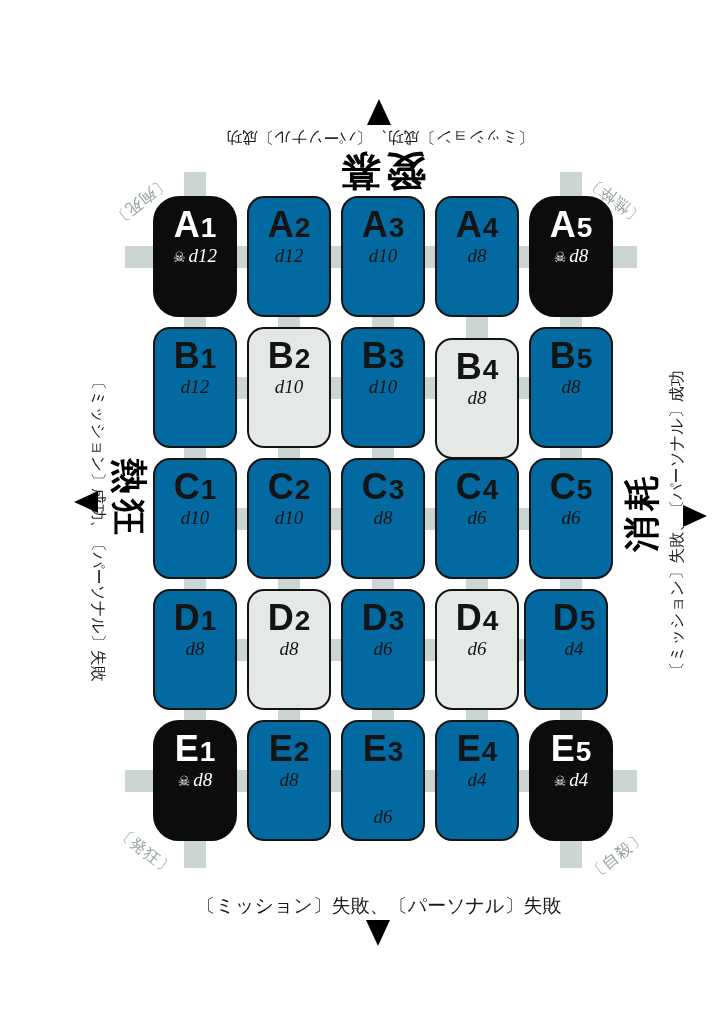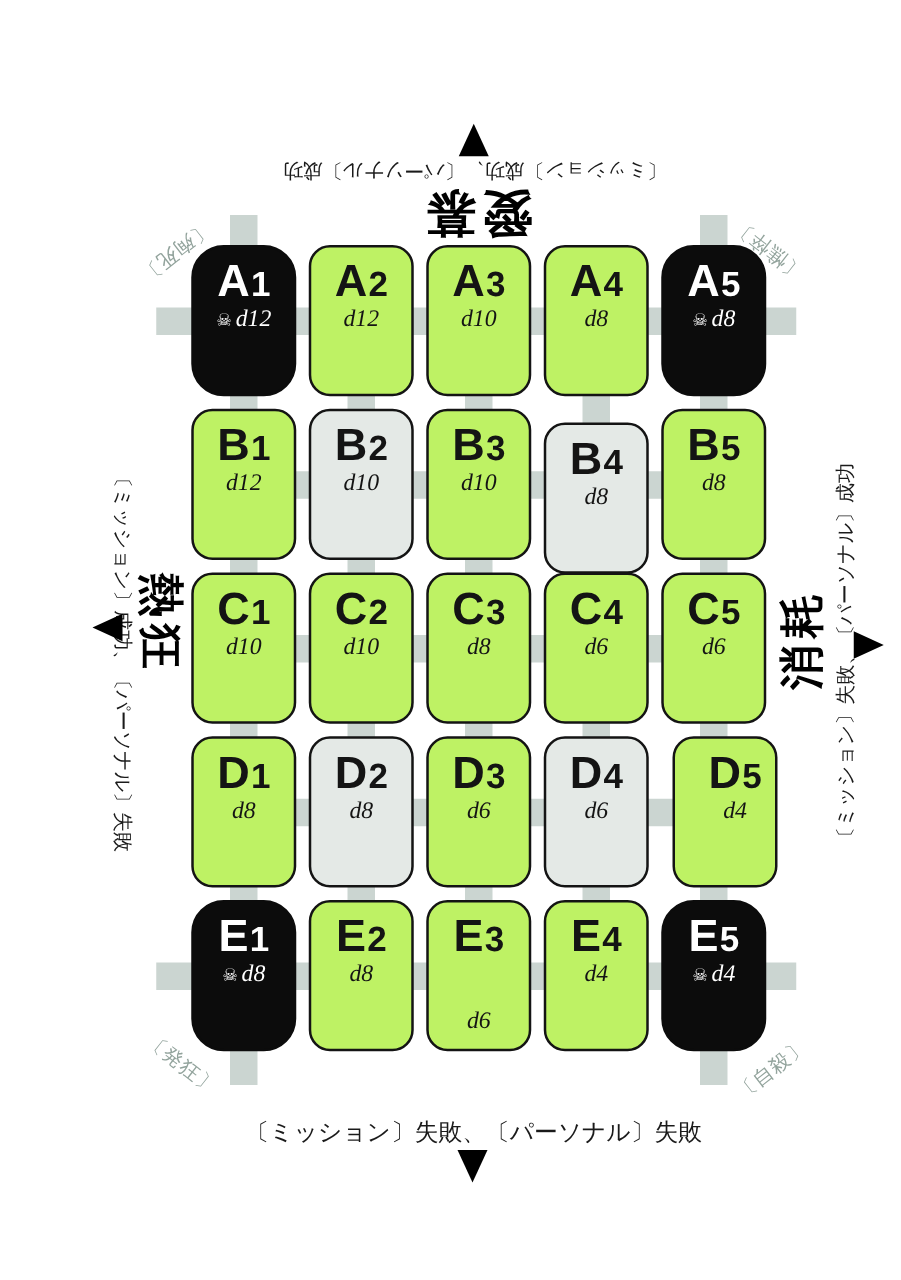--- a/index.html
+++ b/index.html
@@ -3,21 +3,21 @@
 <meta charset="utf-8">
 <style>
   html,body{margin:0;padding:0;background:#fff;}
   #page{position:relative;width:721px;height:1024px;background:#ffffff;overflow:hidden;
         font-family:"Liberation Serif",serif;color:#111;}
 
   
   .bar{position:absolute;background:#cbd5d1;z-index:1;}
 
   
-  .cell{position:absolute;width:84px;height:121px;background:#bef264;
+  .cell{position:absolute;width:84px;height:121px;background:#0369a1;
         border:2px solid #141414;border-radius:17px;box-sizing:border-box;
         display:flex;flex-direction:column;align-items:center;z-index:2;}
   .cell.gray{background:#e4e9e6;}
   .cell.black{background:#0c0c0c;border-color:#0c0c0c;border-radius:26px;}
   .cell-label{margin-top:9px;font-family:"Liberation Sans",sans-serif;font-weight:bold;
               line-height:1;color:#141414;letter-spacing:0px;}
   .cell.black .cell-label{color:#ffffff;}
   .letter{font-size:36px;}
   .digit{font-size:28px;margin-left:1px;}
   .cell-die{margin-top:3px;font-family:"Liberation Serif",serif;font-style:italic;
@@ -146,21 +146,21 @@
         <div class="cell-die">d8</div>
       </div>
       <div class="cell white" style="left: 341px; top: 589px;">
         <div class="cell-label"><span class="letter">D</span><span class="digit">3</span></div>
         <div class="cell-die">d6</div>
       </div>
       <div class="cell gray" style="left: 435px; top: 589px;">
         <div class="cell-label"><span class="letter">D</span><span class="digit">4</span></div>
         <div class="cell-die">d6</div>
       </div>
-      <div class="cell white" style="left: 538px; top: 589px; padding-left: 16px;">
+      <div class="cell white" style="left: 524px; top: 589px; padding-left: 16px;">
         <div class="cell-label"><span class="letter">D</span><span class="digit">5</span></div>
         <div class="cell-die">d4</div>
       </div>
       <div class="cell black" style="left: 153px; top: 720px;">
         <div class="cell-label"><span class="letter">E</span><span class="digit">1</span></div>
         <div class="cell-die"><span class="skull">☠</span>d8</div>
       </div>
       <div class="cell white" style="left: 247px; top: 720px;">
         <div class="cell-label"><span class="letter">E</span><span class="digit">2</span></div>
         <div class="cell-die">d8</div>

